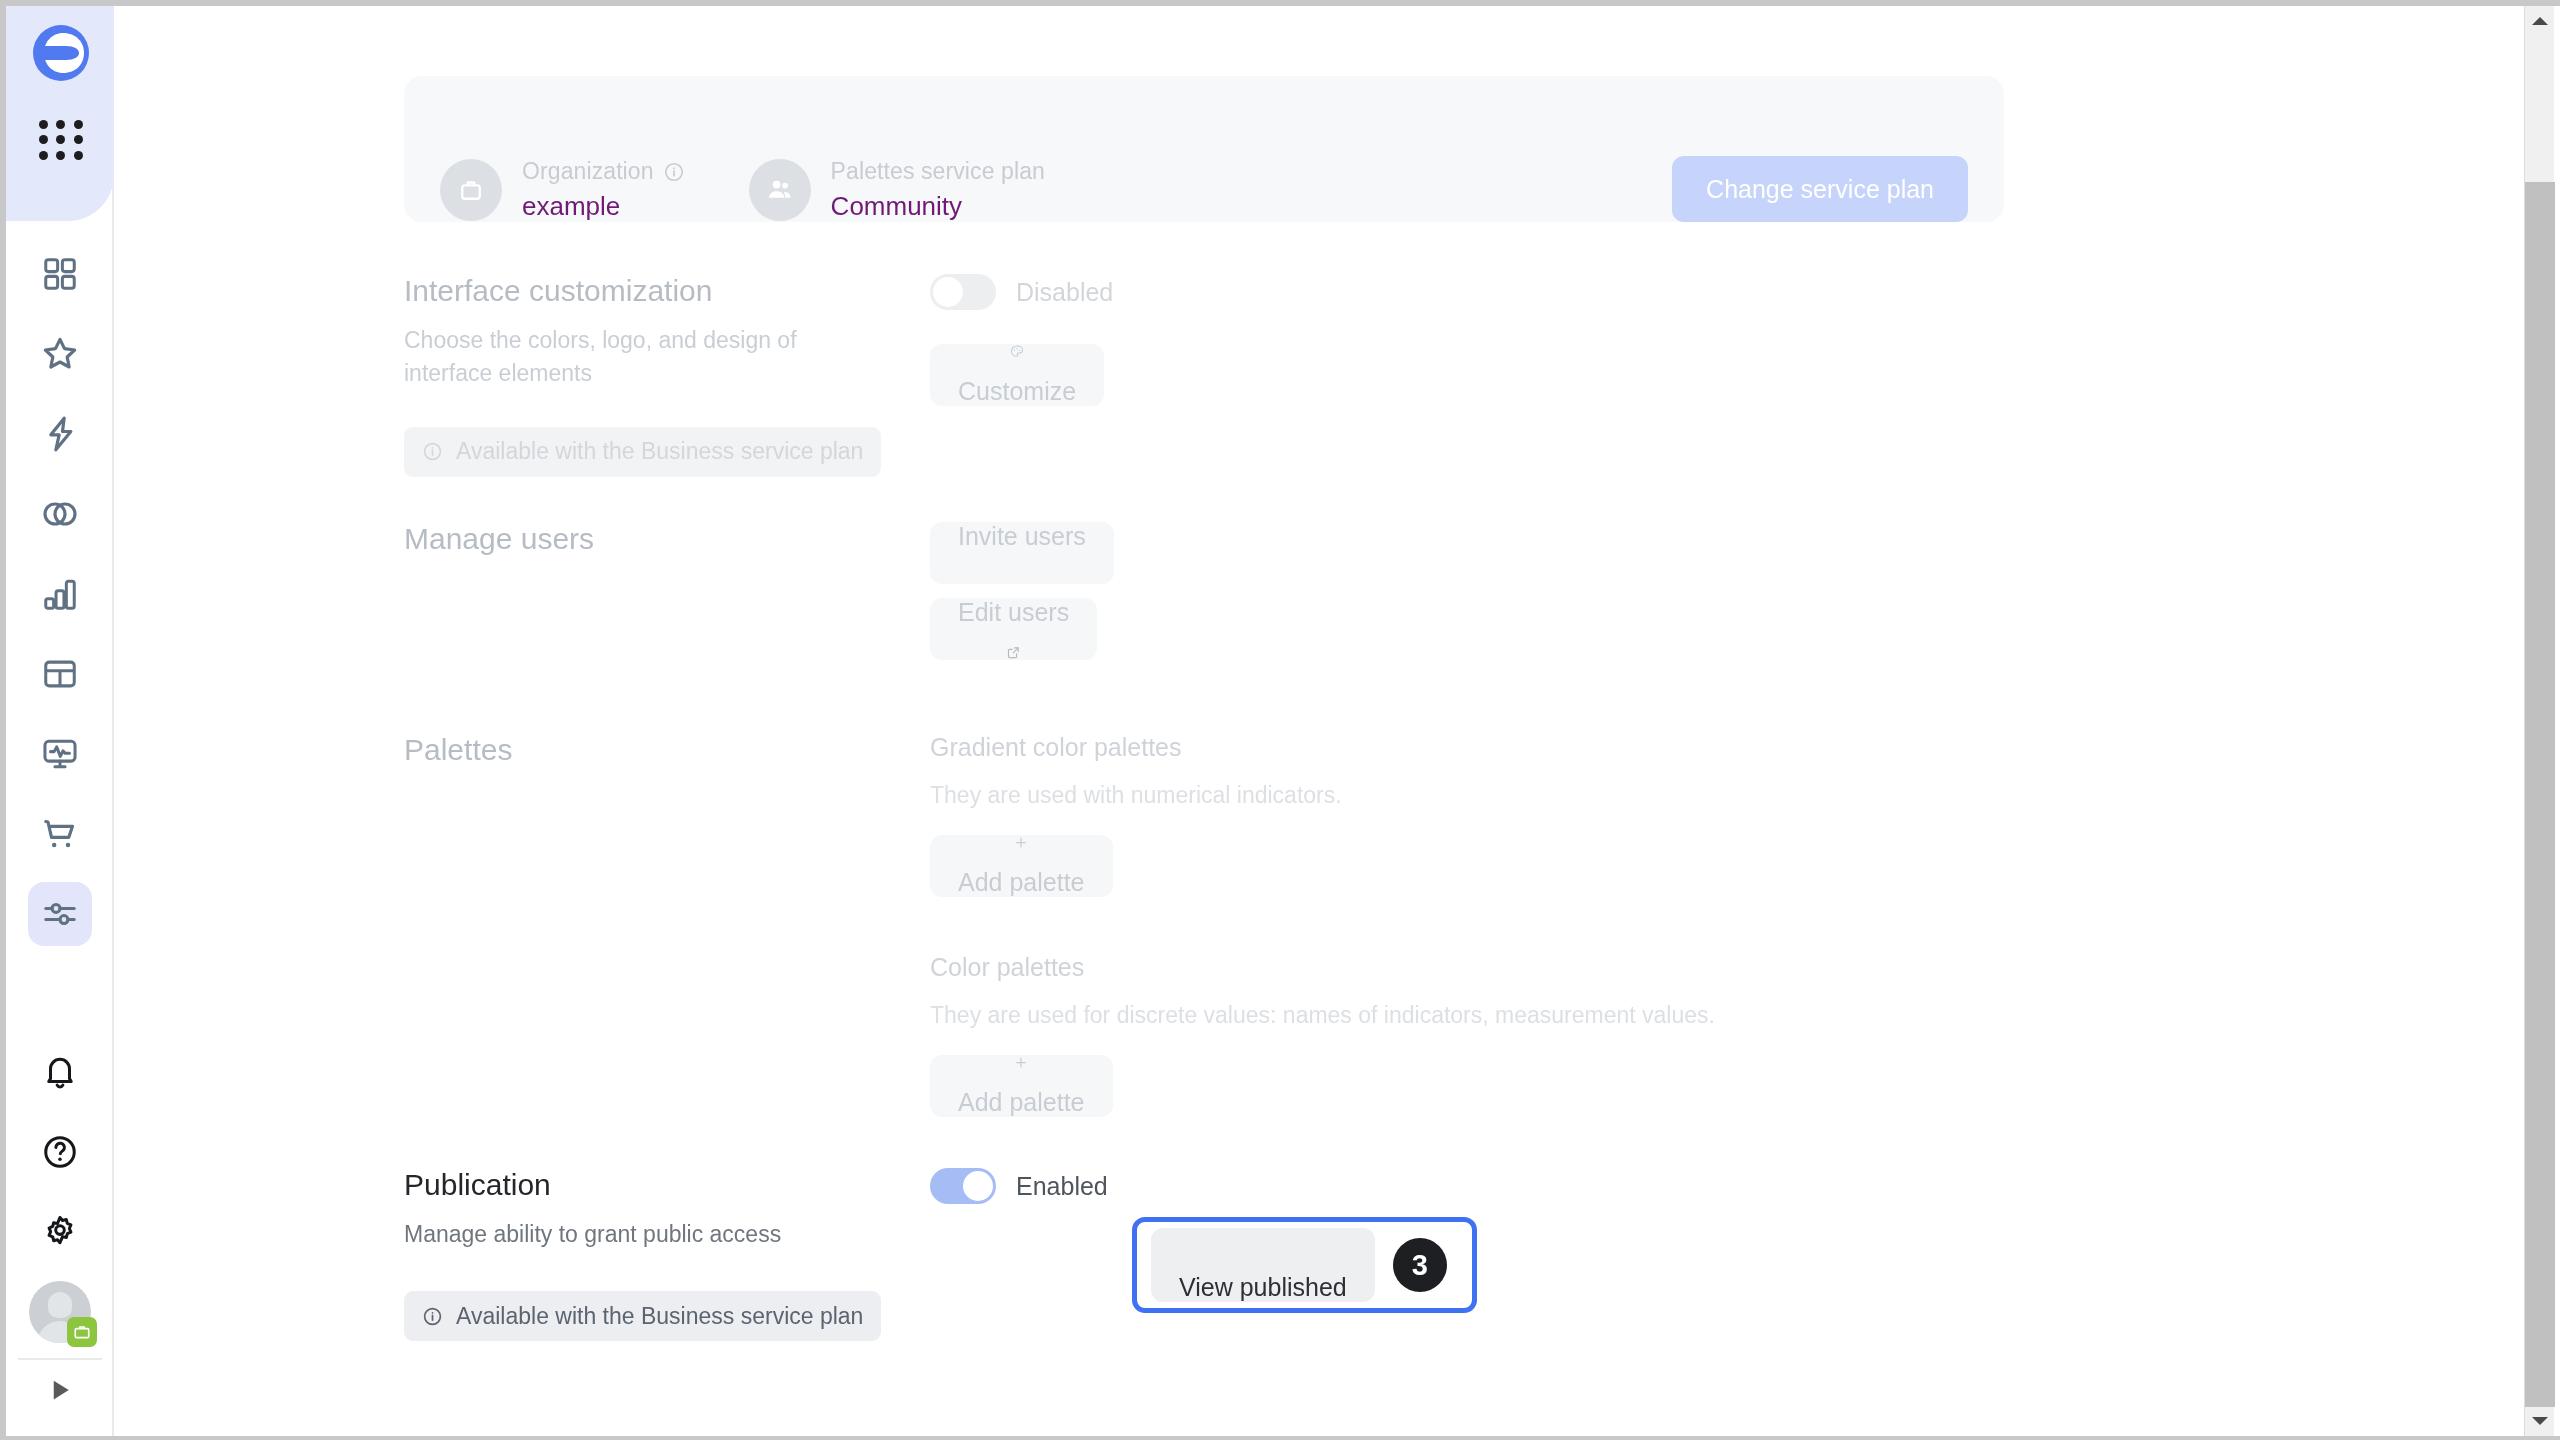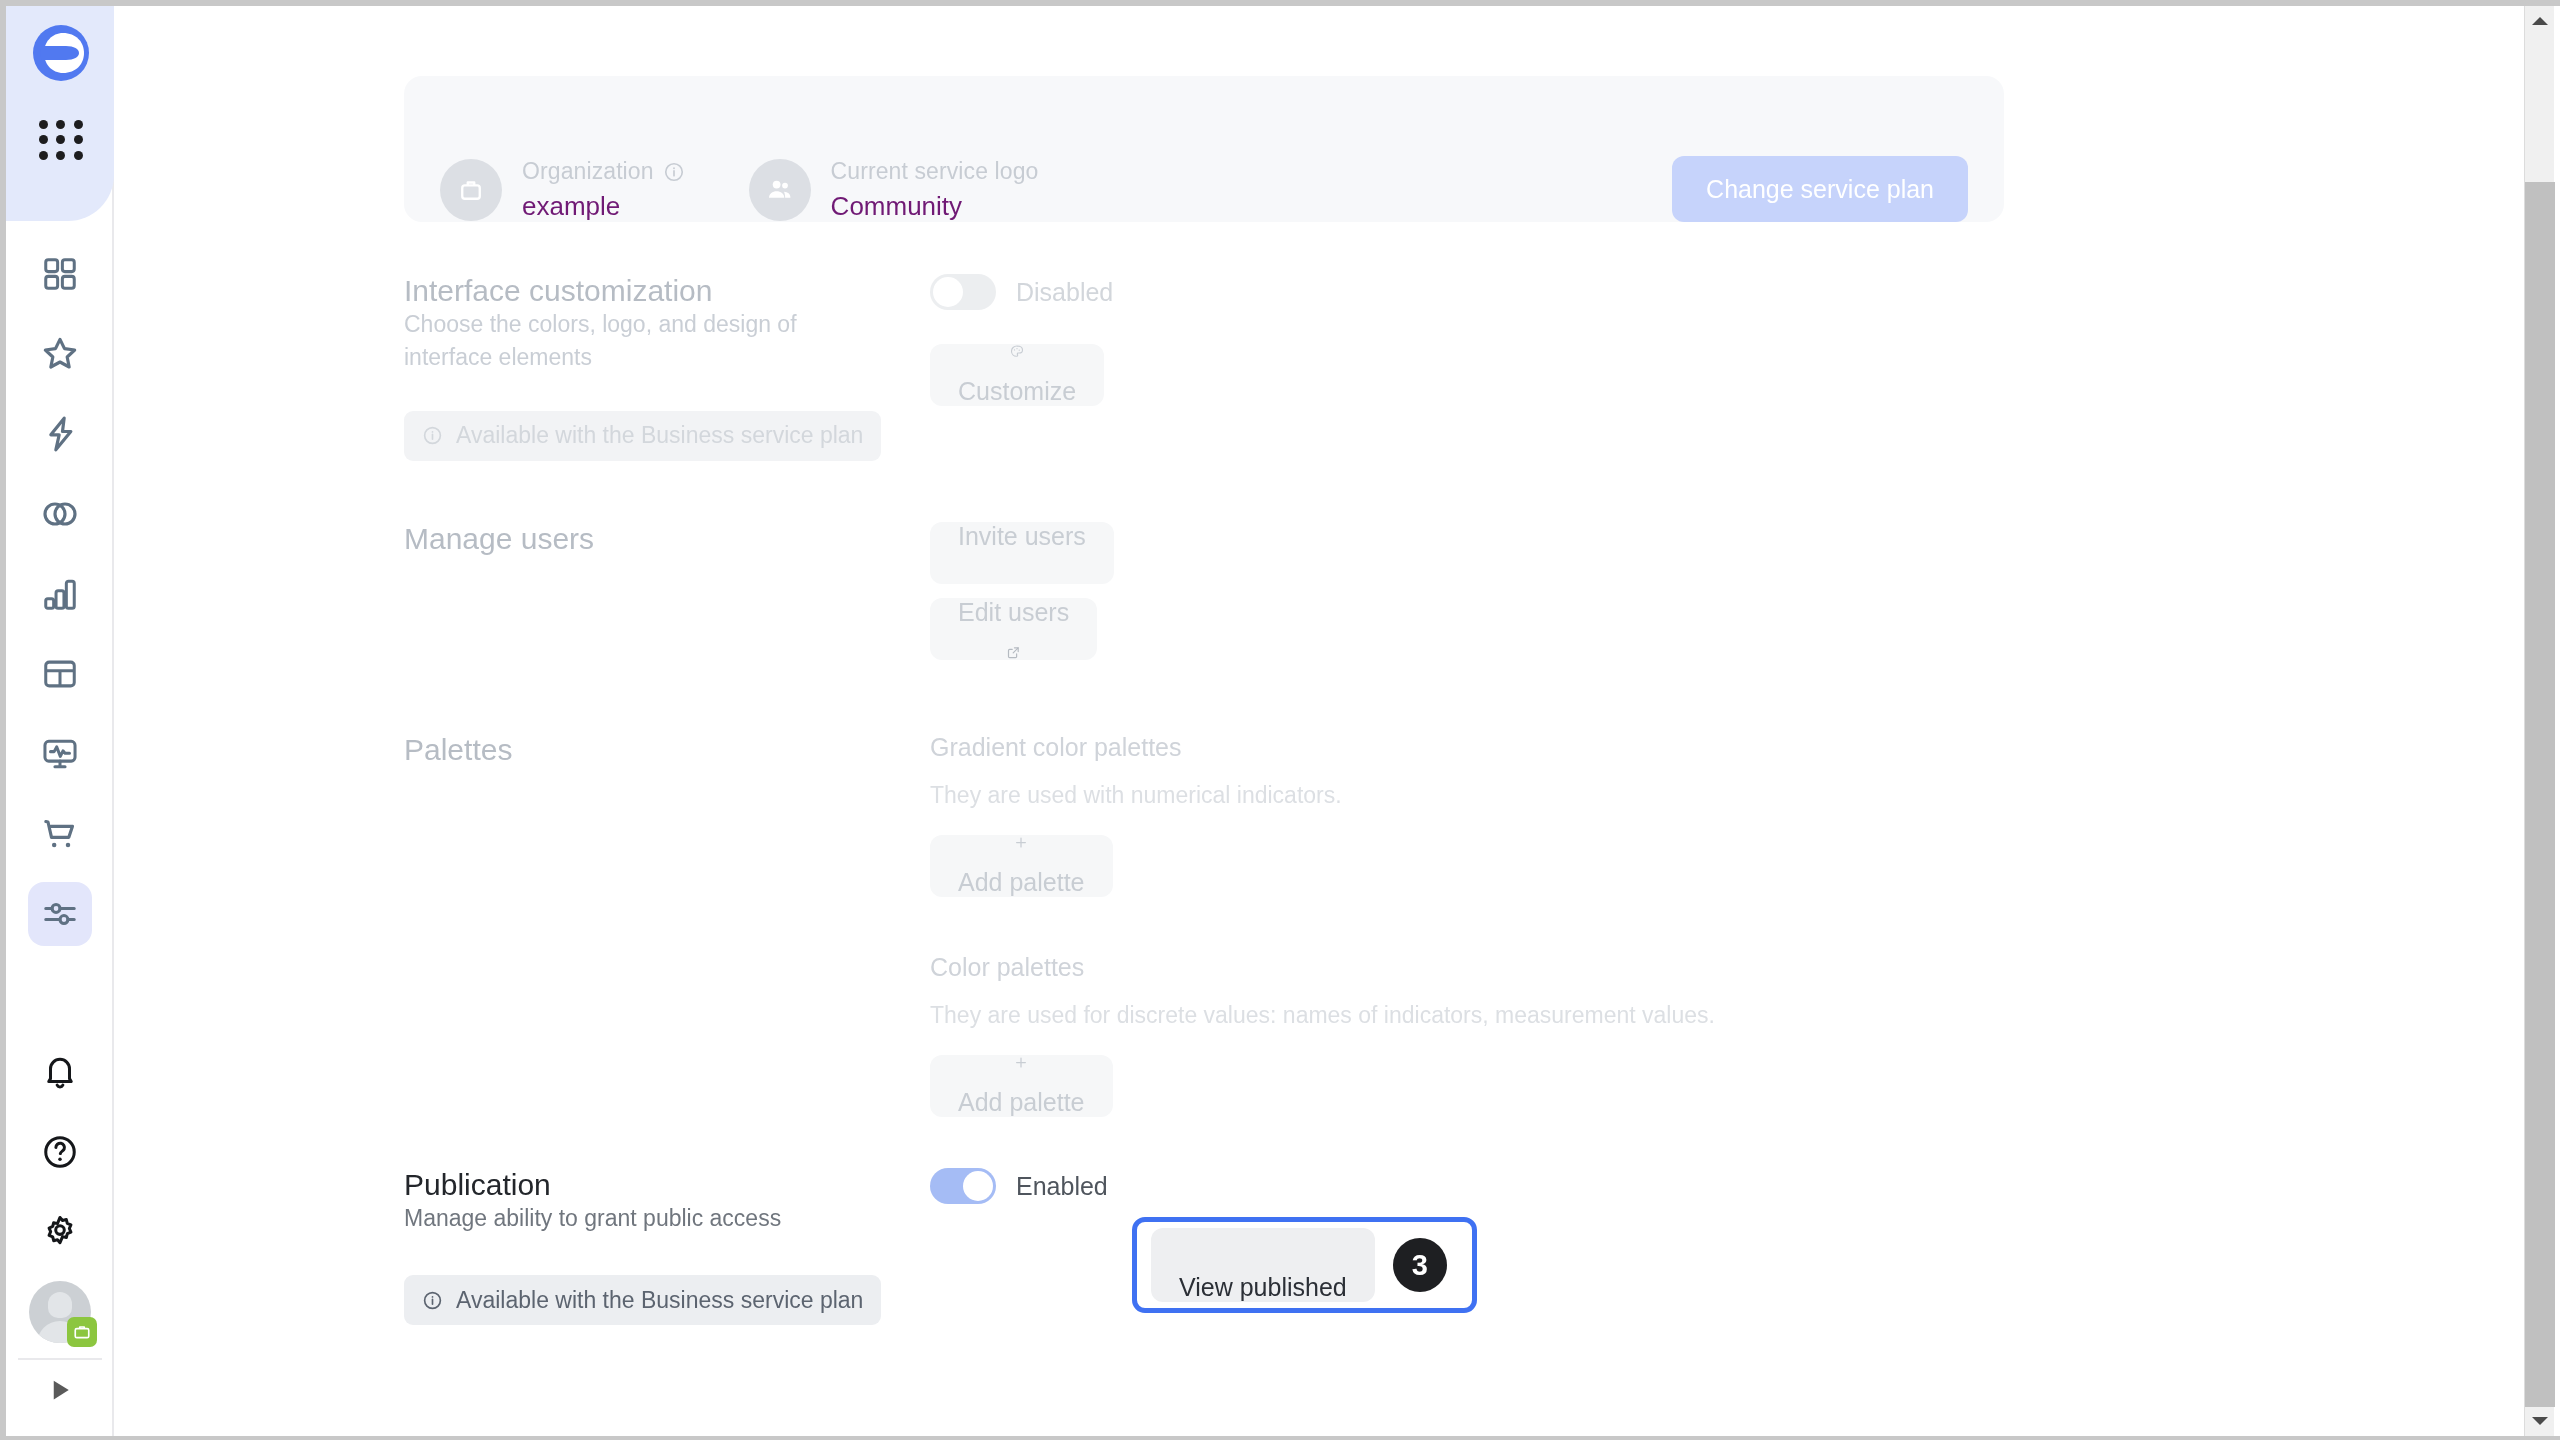--- a/index.html
+++ b/index.html
@@ -133,21 +133,21 @@
     cursor: pointer; white-space: nowrap;
   }
 
   
   .section {
     position: absolute; left: 404px; width: 1700px;
     display: grid; grid-template-columns: 526px 1fr;
   }
   .sec-title { font-size: 30px; color: #b6bcc4; }
   .sec-title.strong { color: #23262b; }
-  .sec-sub { font-size: 23px; color: #c9ced5; line-height: 1.45; margin-top: 0; max-width: 470px; }
+  .sec-sub { font-size: 23px; color: #c9ced5; line-height: 1.45; margin-top: 16px; max-width: 470px; }
   .sec-sub.strong { color: #70767e; }
 
   .ghost-btn {
     display: inline-flex; align-items: center; gap: 18px;
     background: #f6f7f8; border: none; border-radius: 12px;
     height: 62px; padding: 0 28px;
     font-size: 25px; color: #c8cdd3; font-family: inherit;
     cursor: pointer; white-space: nowrap; flex-direction: column;
   }
   .ghost-btn.dark { color: #2b2f36; background: #eeeff1; }
@@ -421,21 +421,21 @@
       <div class="plan-block plan">
         <span class="plan-avatar">
           <svg width="30" height="30" viewBox="0 0 24 24" fill="#ffffff">
             <circle cx="9.3" cy="7.6" r="3.1"></circle>
             <circle cx="16" cy="8.4" r="2.3"></circle>
             <path d="M3.2 18.2c0-3.2 2.8-5.2 6.1-5.2s6.1 2 6.1 5.2z"></path>
             <path d="M15.2 13.3c2.9.1 5.1 1.8 5.1 4.3v.6h-4.2c.1-1.9-.4-3.6-.9-4.9z"></path>
           </svg>
         </span>
         <span class="plan-text">
-          <span class="plan-label">Current service logo</span>
+          <span class="plan-label">Palettes service plan</span>
           <span class="plan-value">Community</span>
         </span>
       </div>
 
       <button class="plan-btn">Change service plan</button>
     </div>
 
     <div class="section" style="left:288px; top:268px;">
       <div>
         <div class="sec-title">Interface customization</div>

